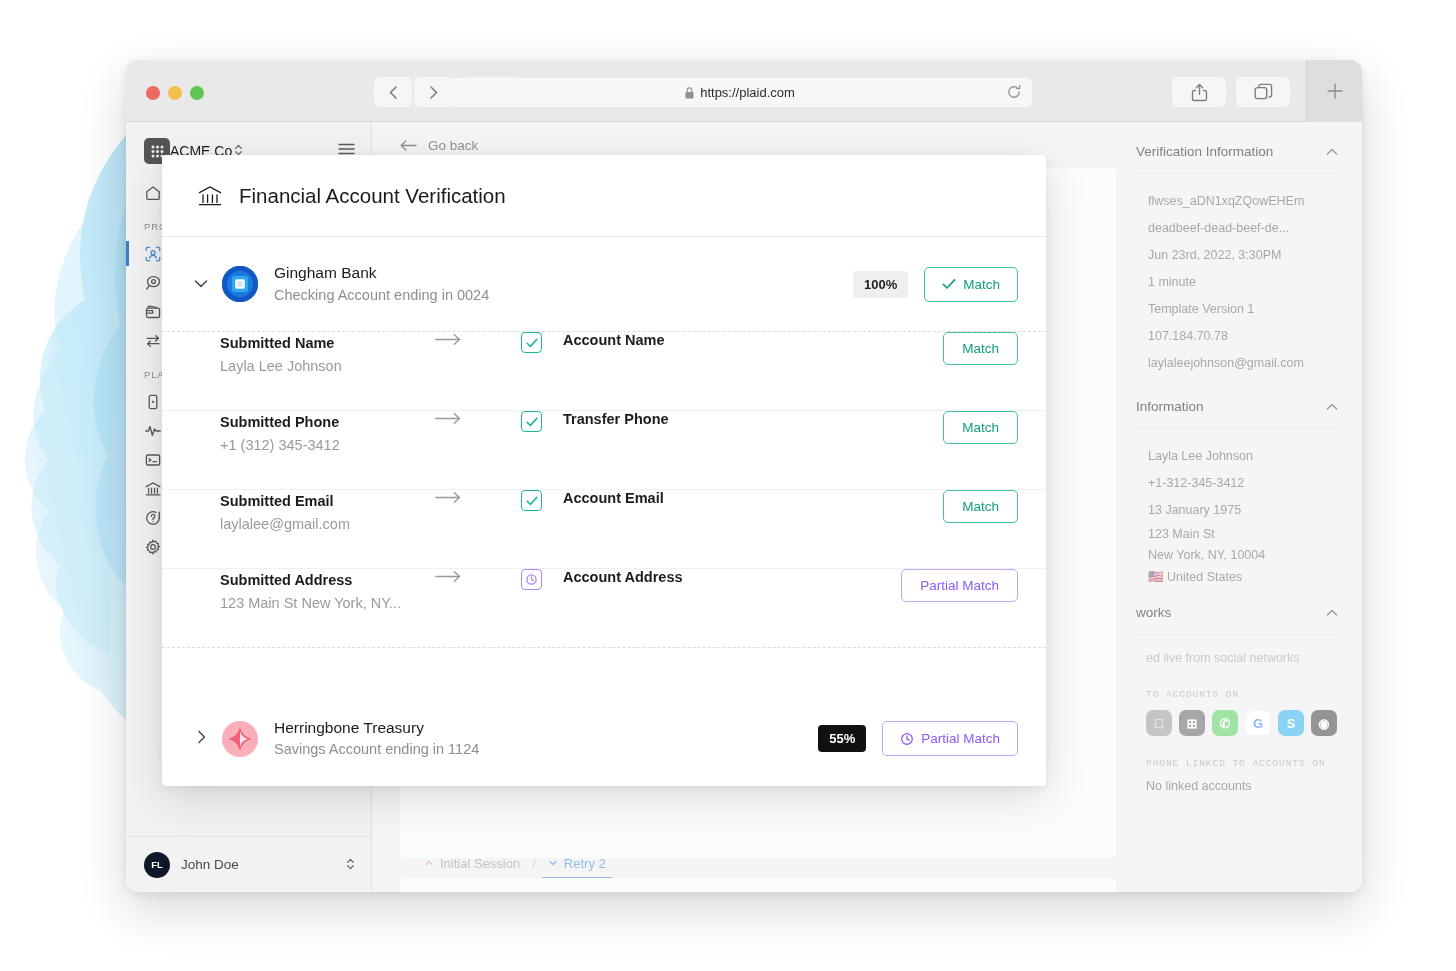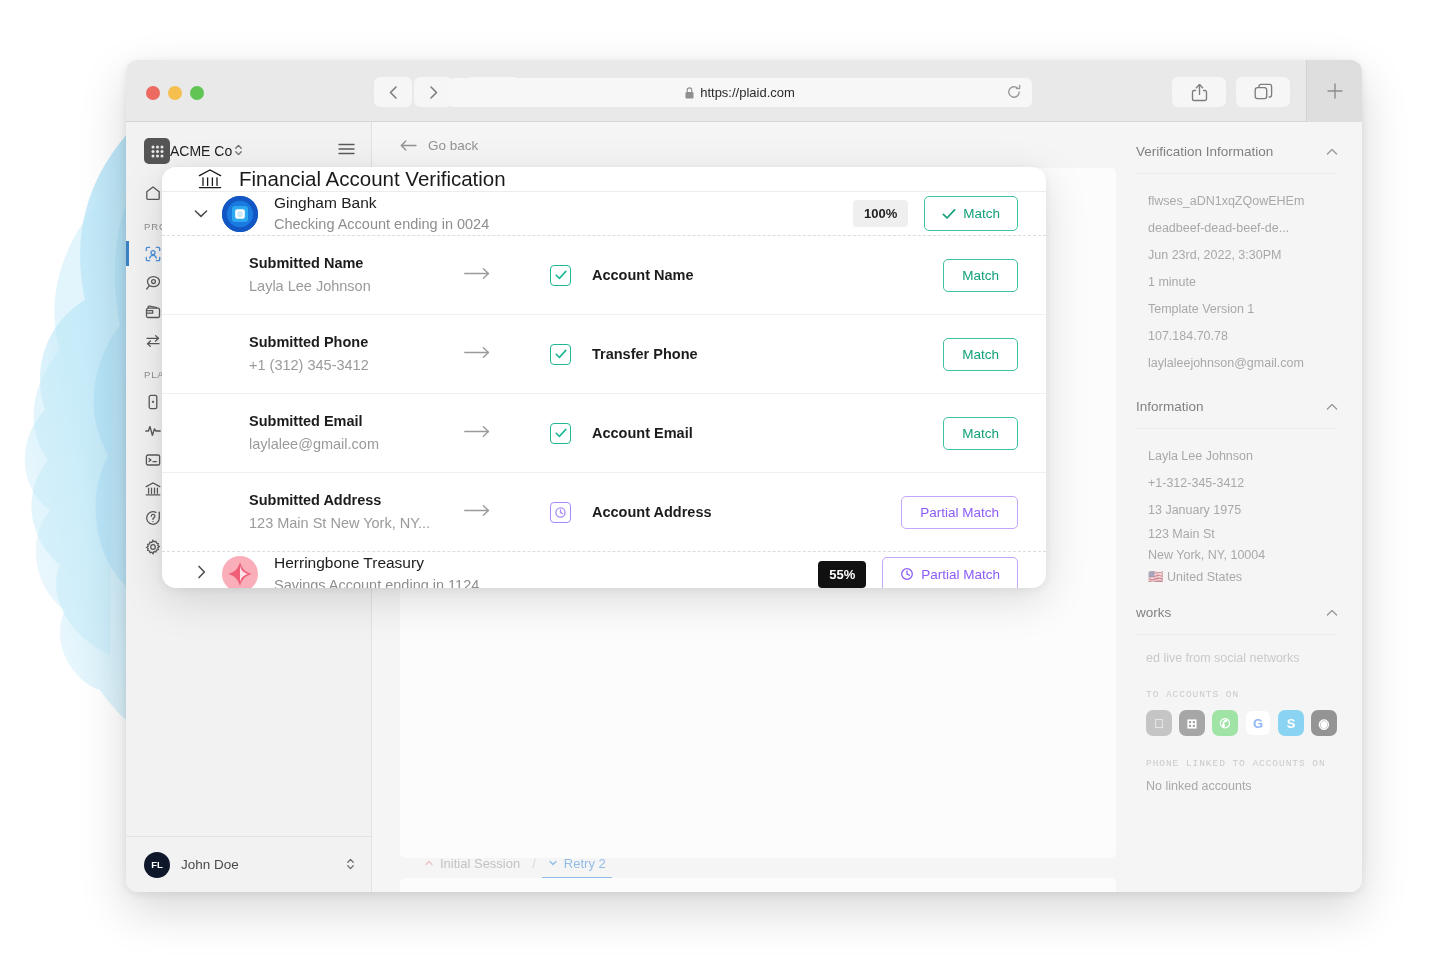--- a/index.html
+++ b/index.html
@@ -220,28 +220,27 @@
 
   
   #modal-scrim {
     position: absolute; left: 0; top: 0; right: 0; bottom: 0;
     background: rgba(255,255,255,.40);
     z-index: 5;
   }
   #modal {
     position: absolute;
     left: 162px; top: 155px;
-    width: 884px; height: 421px;
+    width: 884px; height: 631px;
     background: #ffffff;
-    border-radius: 14px;
+    border-radius: 4px;
     box-shadow: 0 12px 44px rgba(0,0,0,.13), 0 2px 10px rgba(0,0,0,.06);
     z-index: 6;
     display: flex; flex-direction: column;
     overflow: hidden;
-    margin-top: 12px;
   }
   #modal-header {
     display: flex; align-items: center; gap: 17px;
     height: 82px; padding-left: 36px;
     border-bottom: 1px solid #ececec;
   }
   #modal-title { font-size: 20.5px; color: #1a1a1a; font-weight: 400; }
 
   .bank-row {
     display: flex; align-items: center;
@@ -267,22 +266,22 @@
     display: inline-flex; align-items: center; gap: 7px;
     font-size: 13.5px; padding: 9px 17px;
     border-radius: 5px; background: #fff;
   }
   .status-btn.match { color: #12a07a; border: 1px solid #3cc3a0; }
   .status-btn.partial { color: #8b5cf6; border: 1px solid #c3a6fb; }
 
   
   #compare-list { flex: 1 1 auto; }
   .cmp-row {
-    display: flex; align-items: center;
-    height: 79px; padding: 0 28px 0 87px;
+    display: flex; align-items: flex-start;
+    height: 79px; padding: 0 28px 0 58px;
     border-bottom: 1px solid #f0f0f0;
   }
   .cmp-left { width: 215px; flex: 0 0 215px; }
   .cmp-label { font-size: 14.5px; color: #1c1c1c; font-weight: 600; line-height: 1.6; }
   .cmp-value { font-size: 14.5px; color: #9a9a9a; line-height: 1.6; }
   .cmp-arrow { width: 86px; flex: 0 0 86px; text-align: left; color: #9a9a9a; }
   .cmp-check { width: 42px; flex: 0 0 42px; }
   .cmp-box {
     width: 21px; height: 21px; border-radius: 4px;
     display: flex; align-items: center; justify-content: center;

